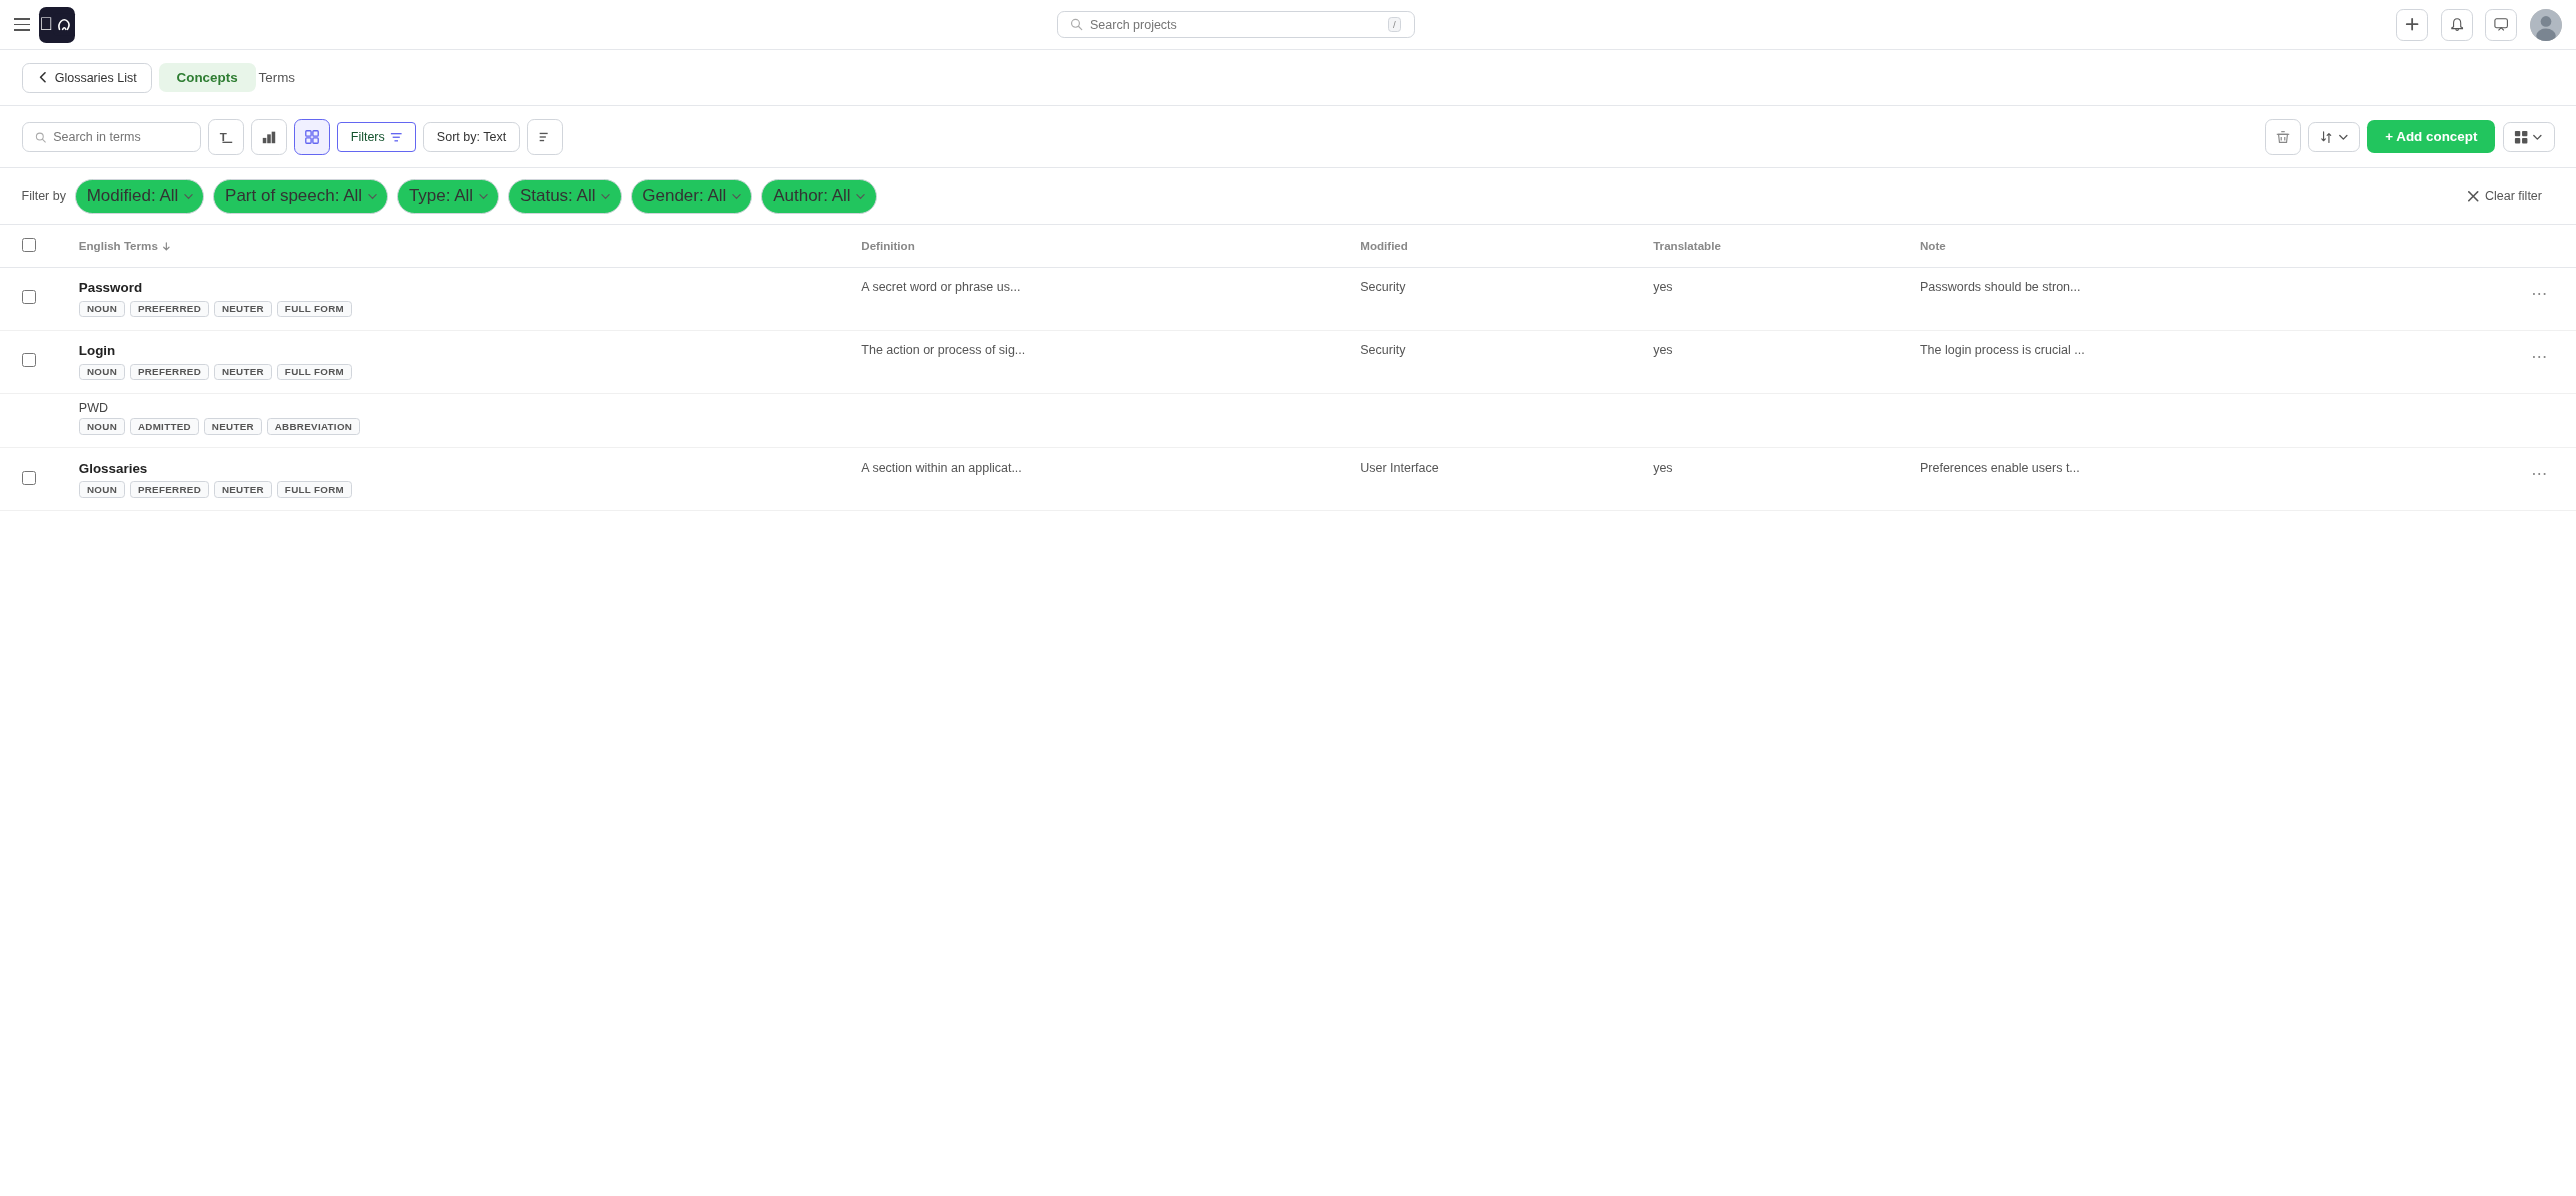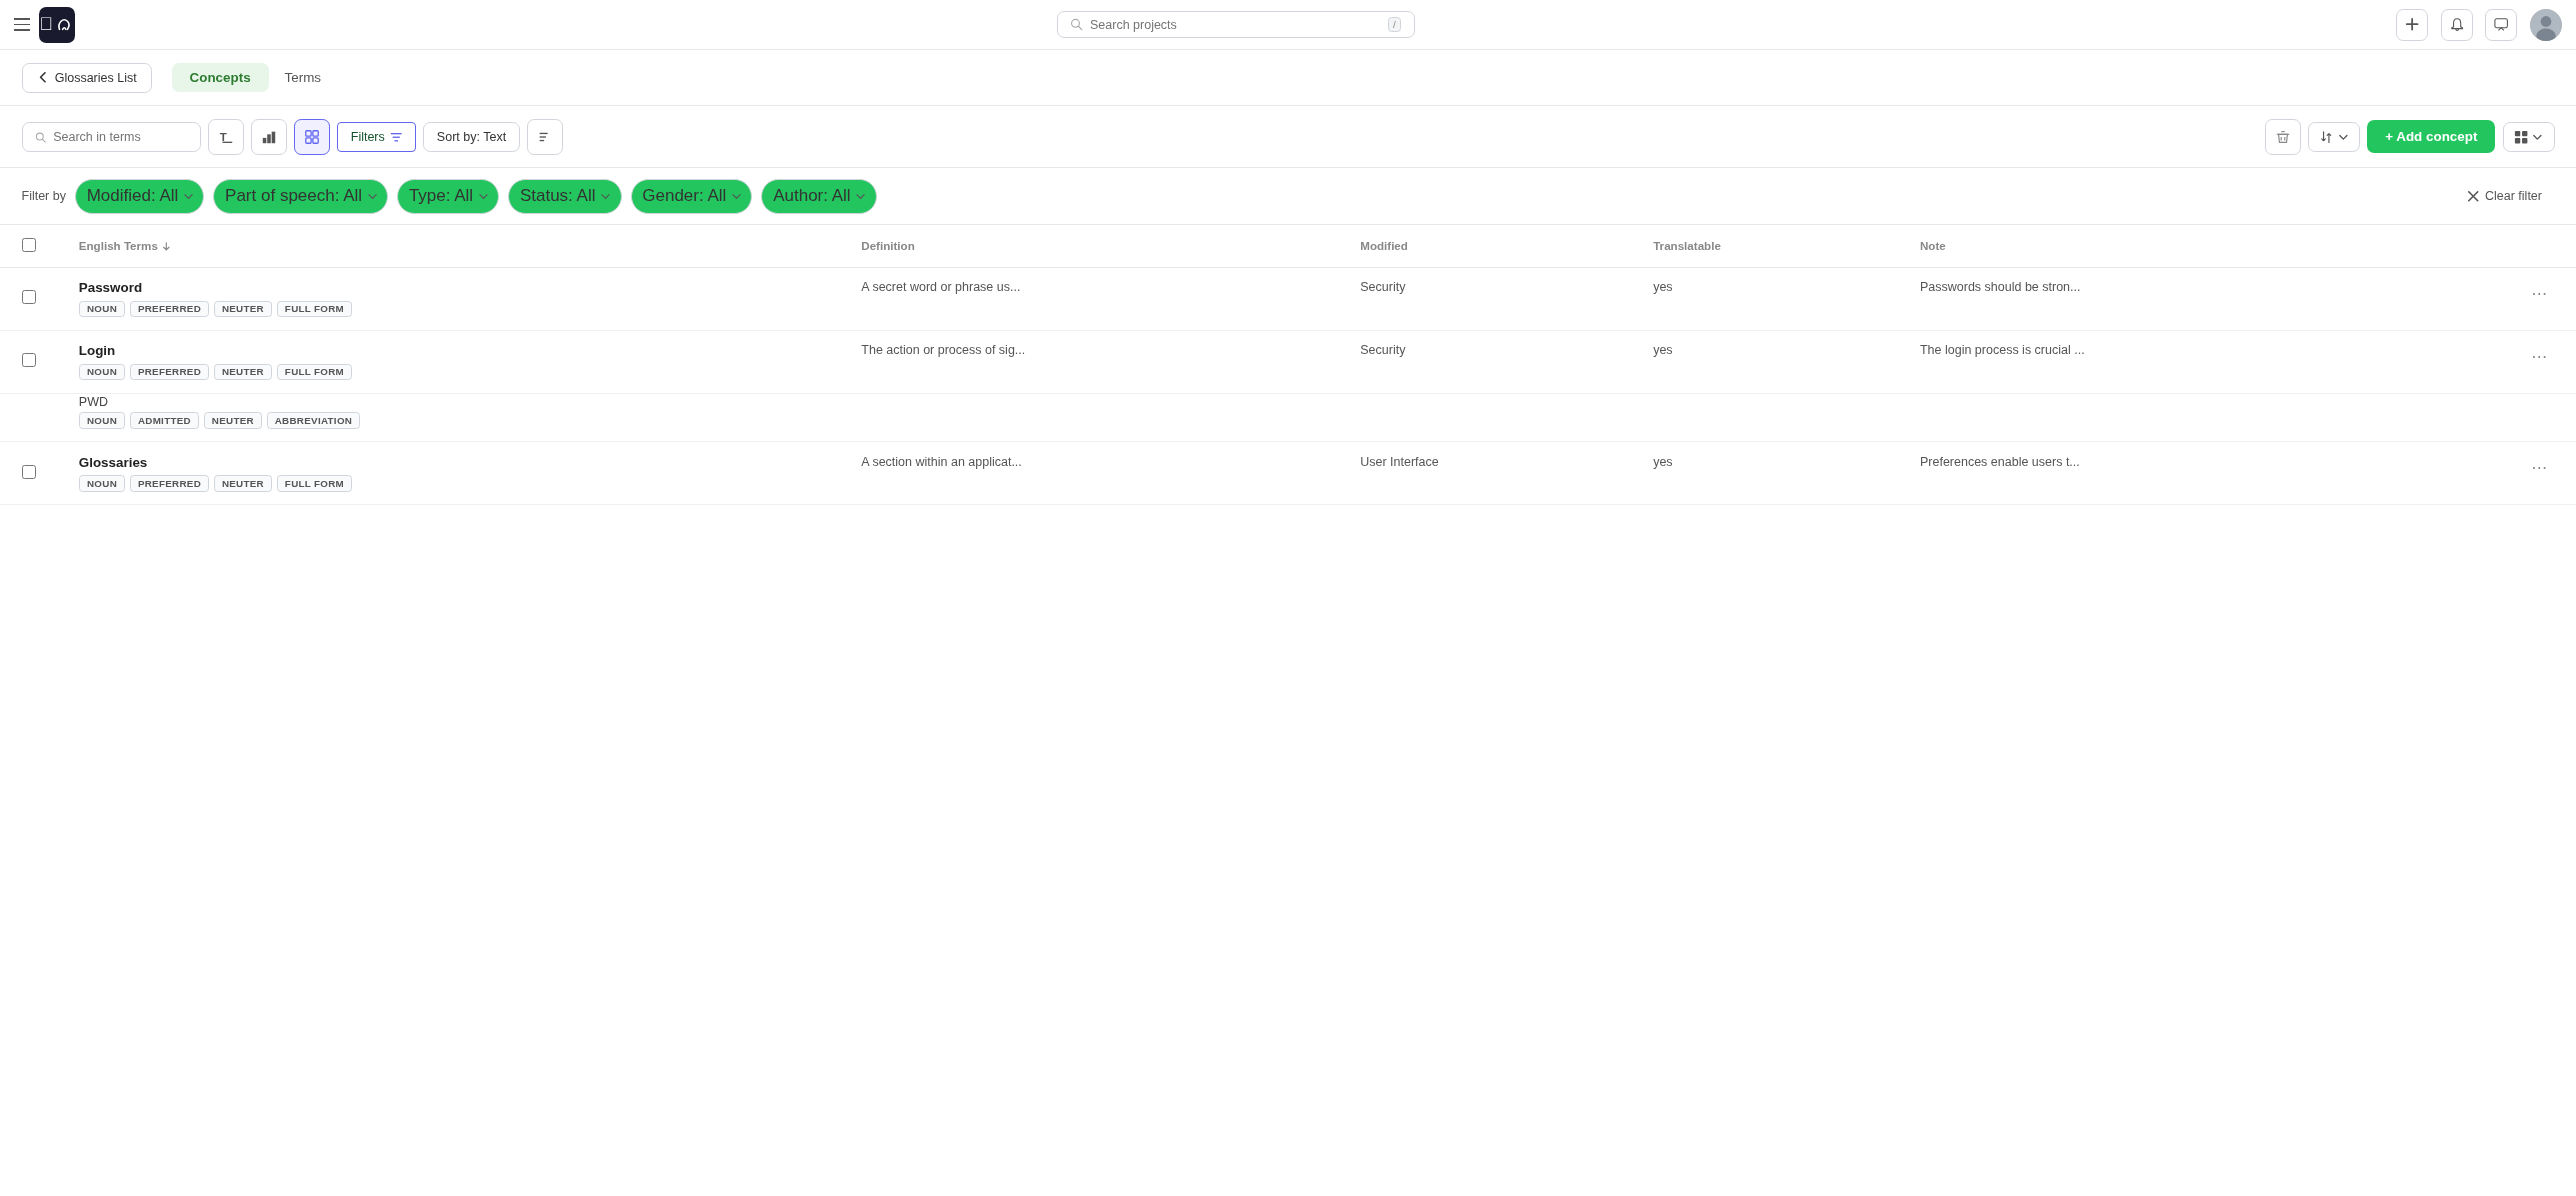--- a/index.html
+++ b/index.html
@@ -47,21 +47,21 @@
       display: flex; align-items: center; gap: 0; padding: 12.5px 21.5px;
       border-bottom: 0.9px solid #e5e7eb;
     }
     .breadcrumb-back {
       display: flex; align-items: center; gap: 5.4px; padding: 7.2px 14.3px;
       border: 0.9px solid #d1d5db; border-radius: 7.2px; cursor: pointer;
       font-size: 12.5px; color: #333; background: #fff; margin-right: 3.6px;
     }
     .breadcrumb-active {
       padding: 7.2px 18px; background: #e8f5e9; border-radius: 7.2px;
-      font-size: 13.4px; color: #2e7d32; font-weight: 600; margin: 0 16px;
+      font-size: 13.4px; color: #2e7d32; font-weight: 600; margin: 0 3px;
     }
     .breadcrumb-inactive { font-size: 13.4px; color: #555; }
 
     
     .toolbar {
       display: flex; align-items: center; gap: 7.2px; padding: 12.5px 21.5px;
       border-bottom: 0.9px solid #e5e7eb;
     }
     .search-input-wrap {
       display: flex; align-items: center; gap: 7.2px;
@@ -146,21 +146,21 @@
     }
     .def-cell { font-size: 12.5px; color: #555; padding-top: 12.5px; }
     .subject-cell { font-size: 12.5px; color: #555; padding-top: 12.5px; }
     .trans-cell { font-size: 12.5px; color: #555; padding-top: 12.5px; }
     .note-cell { font-size: 12.5px; color: #555; padding-top: 12.5px; }
     .row-actions { padding-top: 12.5px; text-align: right; }
     .more-btn {
       background: none; border: none; cursor: pointer; font-size: 16px; color: #888;
       padding: 3.6px 7.2px; border-radius: 3.6px;
     }
-    .sub-row td { border-bottom: none; padding-top: 1px; padding-bottom: 12.5px; }
+    .sub-row td { border-bottom: none; padding-top: 7px; padding-bottom: 12.5px; }
     .sub-term { font-size: 12.5px; color: #444; margin-bottom: 3.6px; }
 
     
     input[type="checkbox"] {
       width: 14.3px; height: 14.3px; cursor: pointer; accent-color: #6366f1;
     }
   </style>
 </head>
 <body>
 

